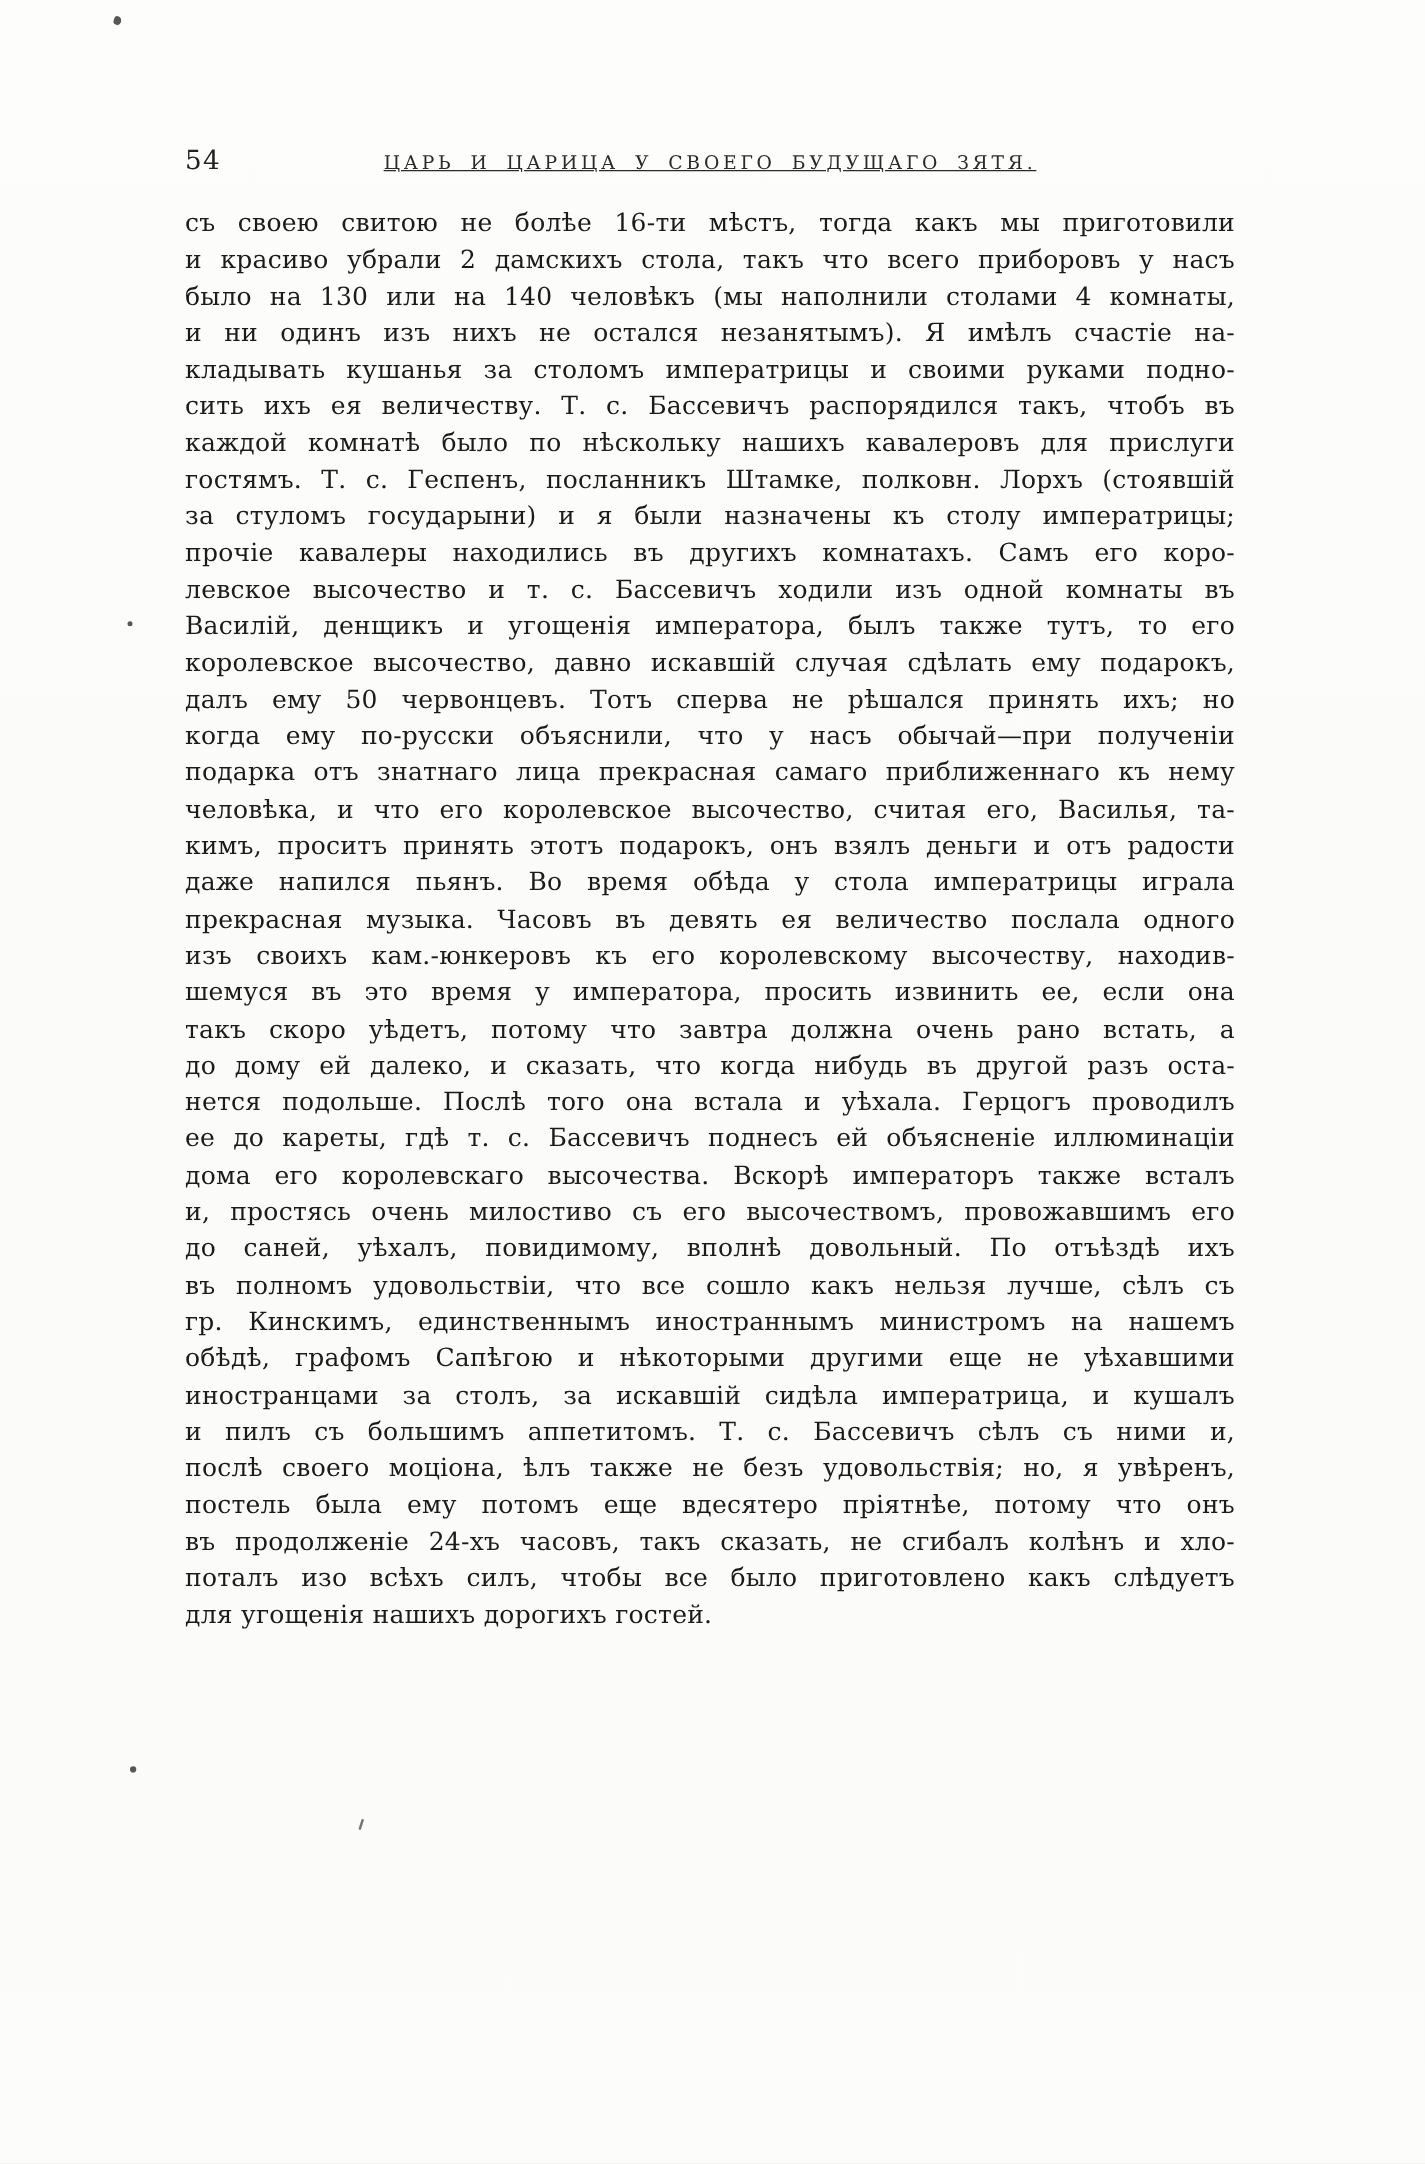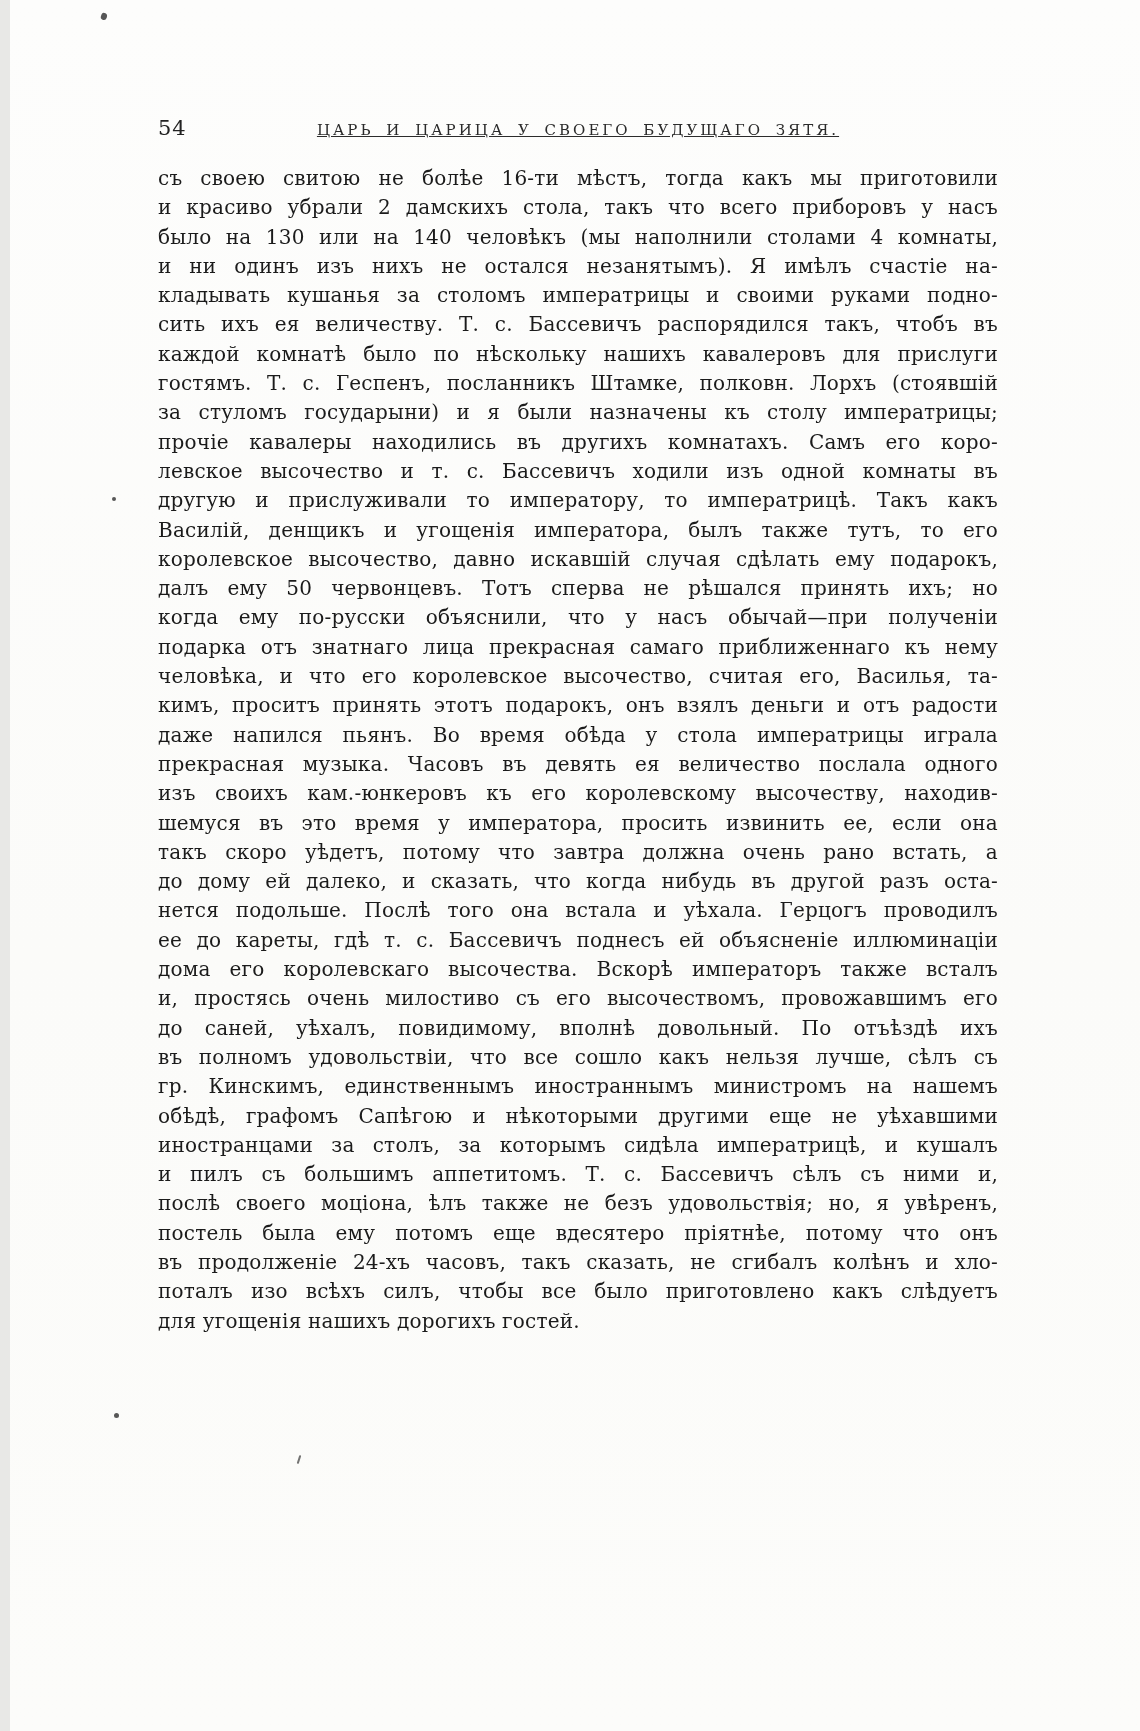--- a/index.html
+++ b/index.html
@@ -8,21 +8,20 @@
     width: 1140px;
     height: 1731px;
     position: relative;
     font-family: "DejaVu Serif", "Liberation Serif", serif;
   }
   .page {
     position: absolute;
     inset: 0;
     background: linear-gradient(180deg, #fdfdfc 0%, #fbfbf9 55%, #fcfcfa 100%);
     overflow: hidden;
-    margin-left: 10px;
   }
   .running-head {
     position: absolute;
     left: 148px;
     top: 116px;
     width: 840px;
     height: 26px;
   }
   .page-num {
     position: absolute;
@@ -100,21 +99,20 @@
       <div class="text-line">и красиво убрали 2 дамскихъ стола, такъ что всего приборовъ у насъ</div>
       <div class="text-line">было на 130 или на 140 человѣкъ (мы наполнили столами 4 комнаты,</div>
       <div class="text-line">и ни одинъ изъ нихъ не остался незанятымъ). Я имѣлъ счастіе на-</div>
       <div class="text-line">кладывать кушанья за столомъ императрицы и своими руками подно-</div>
       <div class="text-line">сить ихъ ея величеству. Т. с. Бассевичъ распорядился такъ, чтобъ въ</div>
       <div class="text-line">каждой комнатѣ было по нѣскольку нашихъ кавалеровъ для прислуги</div>
       <div class="text-line">гостямъ. Т. с. Геспенъ, посланникъ Штамке, полковн. Лорхъ (стоявшій</div>
       <div class="text-line">за стуломъ государыни) и я были назначены къ столу императрицы;</div>
       <div class="text-line">прочіе кавалеры находились въ другихъ комнатахъ. Самъ его коро-</div>
       <div class="text-line">левское высочество и т. с. Бассевичъ ходили изъ одной комнаты въ</div>
-      <div class="text-line">другую и прислуживали то императору, то императрицѣ. Такъ какъ</div>
       <div class="text-line">Василій, денщикъ и угощенія императора, былъ также тутъ, то его</div>
       <div class="text-line">королевское высочество, давно искавшій случая сдѣлать ему подарокъ,</div>
       <div class="text-line">далъ ему 50 червонцевъ. Тотъ сперва не рѣшался принять ихъ; но</div>
       <div class="text-line">когда ему по-русски объяснили, что у насъ обычай—при полученіи</div>
       <div class="text-line">подарка отъ знатнаго лица прекрасная самаго приближеннаго къ нему</div>
       <div class="text-line">человѣка, и что его королевское высочество, считая его, Василья, та-</div>
       <div class="text-line">кимъ, проситъ принять этотъ подарокъ, онъ взялъ деньги и отъ радости</div>
       <div class="text-line">даже напился пьянъ. Во время обѣда у стола императрицы играла</div>
       <div class="text-line">прекрасная музыка. Часовъ въ девять ея величество послала одного</div>
       <div class="text-line">изъ своихъ кам.-юнкеровъ къ его королевскому высочеству, находив-</div>
@@ -122,21 +120,21 @@
       <div class="text-line">такъ скоро уѣдетъ, потому что завтра должна очень рано встать, а</div>
       <div class="text-line">до дому ей далеко, и сказать, что когда нибудь въ другой разъ оста-</div>
       <div class="text-line">нется подольше. Послѣ того она встала и уѣхала. Герцогъ проводилъ</div>
       <div class="text-line">ее до кареты, гдѣ т. с. Бассевичъ поднесъ ей объясненіе иллюминаціи</div>
       <div class="text-line">дома его королевскаго высочества. Вскорѣ императоръ также всталъ</div>
       <div class="text-line">и, простясь очень милостиво съ его высочествомъ, провожавшимъ его</div>
       <div class="text-line">до саней, уѣхалъ, повидимому, вполнѣ довольный. По отъѣздѣ ихъ</div>
       <div class="text-line">въ полномъ удовольствіи, что все сошло какъ нельзя лучше, сѣлъ съ</div>
       <div class="text-line">гр. Кинскимъ, единственнымъ иностраннымъ министромъ на нашемъ</div>
       <div class="text-line">обѣдѣ, графомъ Сапѣгою и нѣкоторыми другими еще не уѣхавшими</div>
-      <div class="text-line">иностранцами за столъ, за которымъ сидѣла императрицѣ, и кушалъ</div>
+      <div class="text-line">иностранцами за столъ, за искавшій сидѣла императрица, и кушалъ</div>
       <div class="text-line">и пилъ съ большимъ аппетитомъ. Т. с. Бассевичъ сѣлъ съ ними и,</div>
       <div class="text-line">послѣ своего моціона, ѣлъ также не безъ удовольствія; но, я увѣренъ,</div>
       <div class="text-line">постель была ему потомъ еще вдесятеро пріятнѣе, потому что онъ</div>
       <div class="text-line">въ продолженіе 24-хъ часовъ, такъ сказать, не сгибалъ колѣнъ и хло-</div>
       <div class="text-line">поталъ изо всѣхъ силъ, чтобы все было приготовлено какъ слѣдуетъ</div>
       <div class="text-line">для угощенія нашихъ дорогихъ гостей.</div>
     </div>
 
 </div>
 

